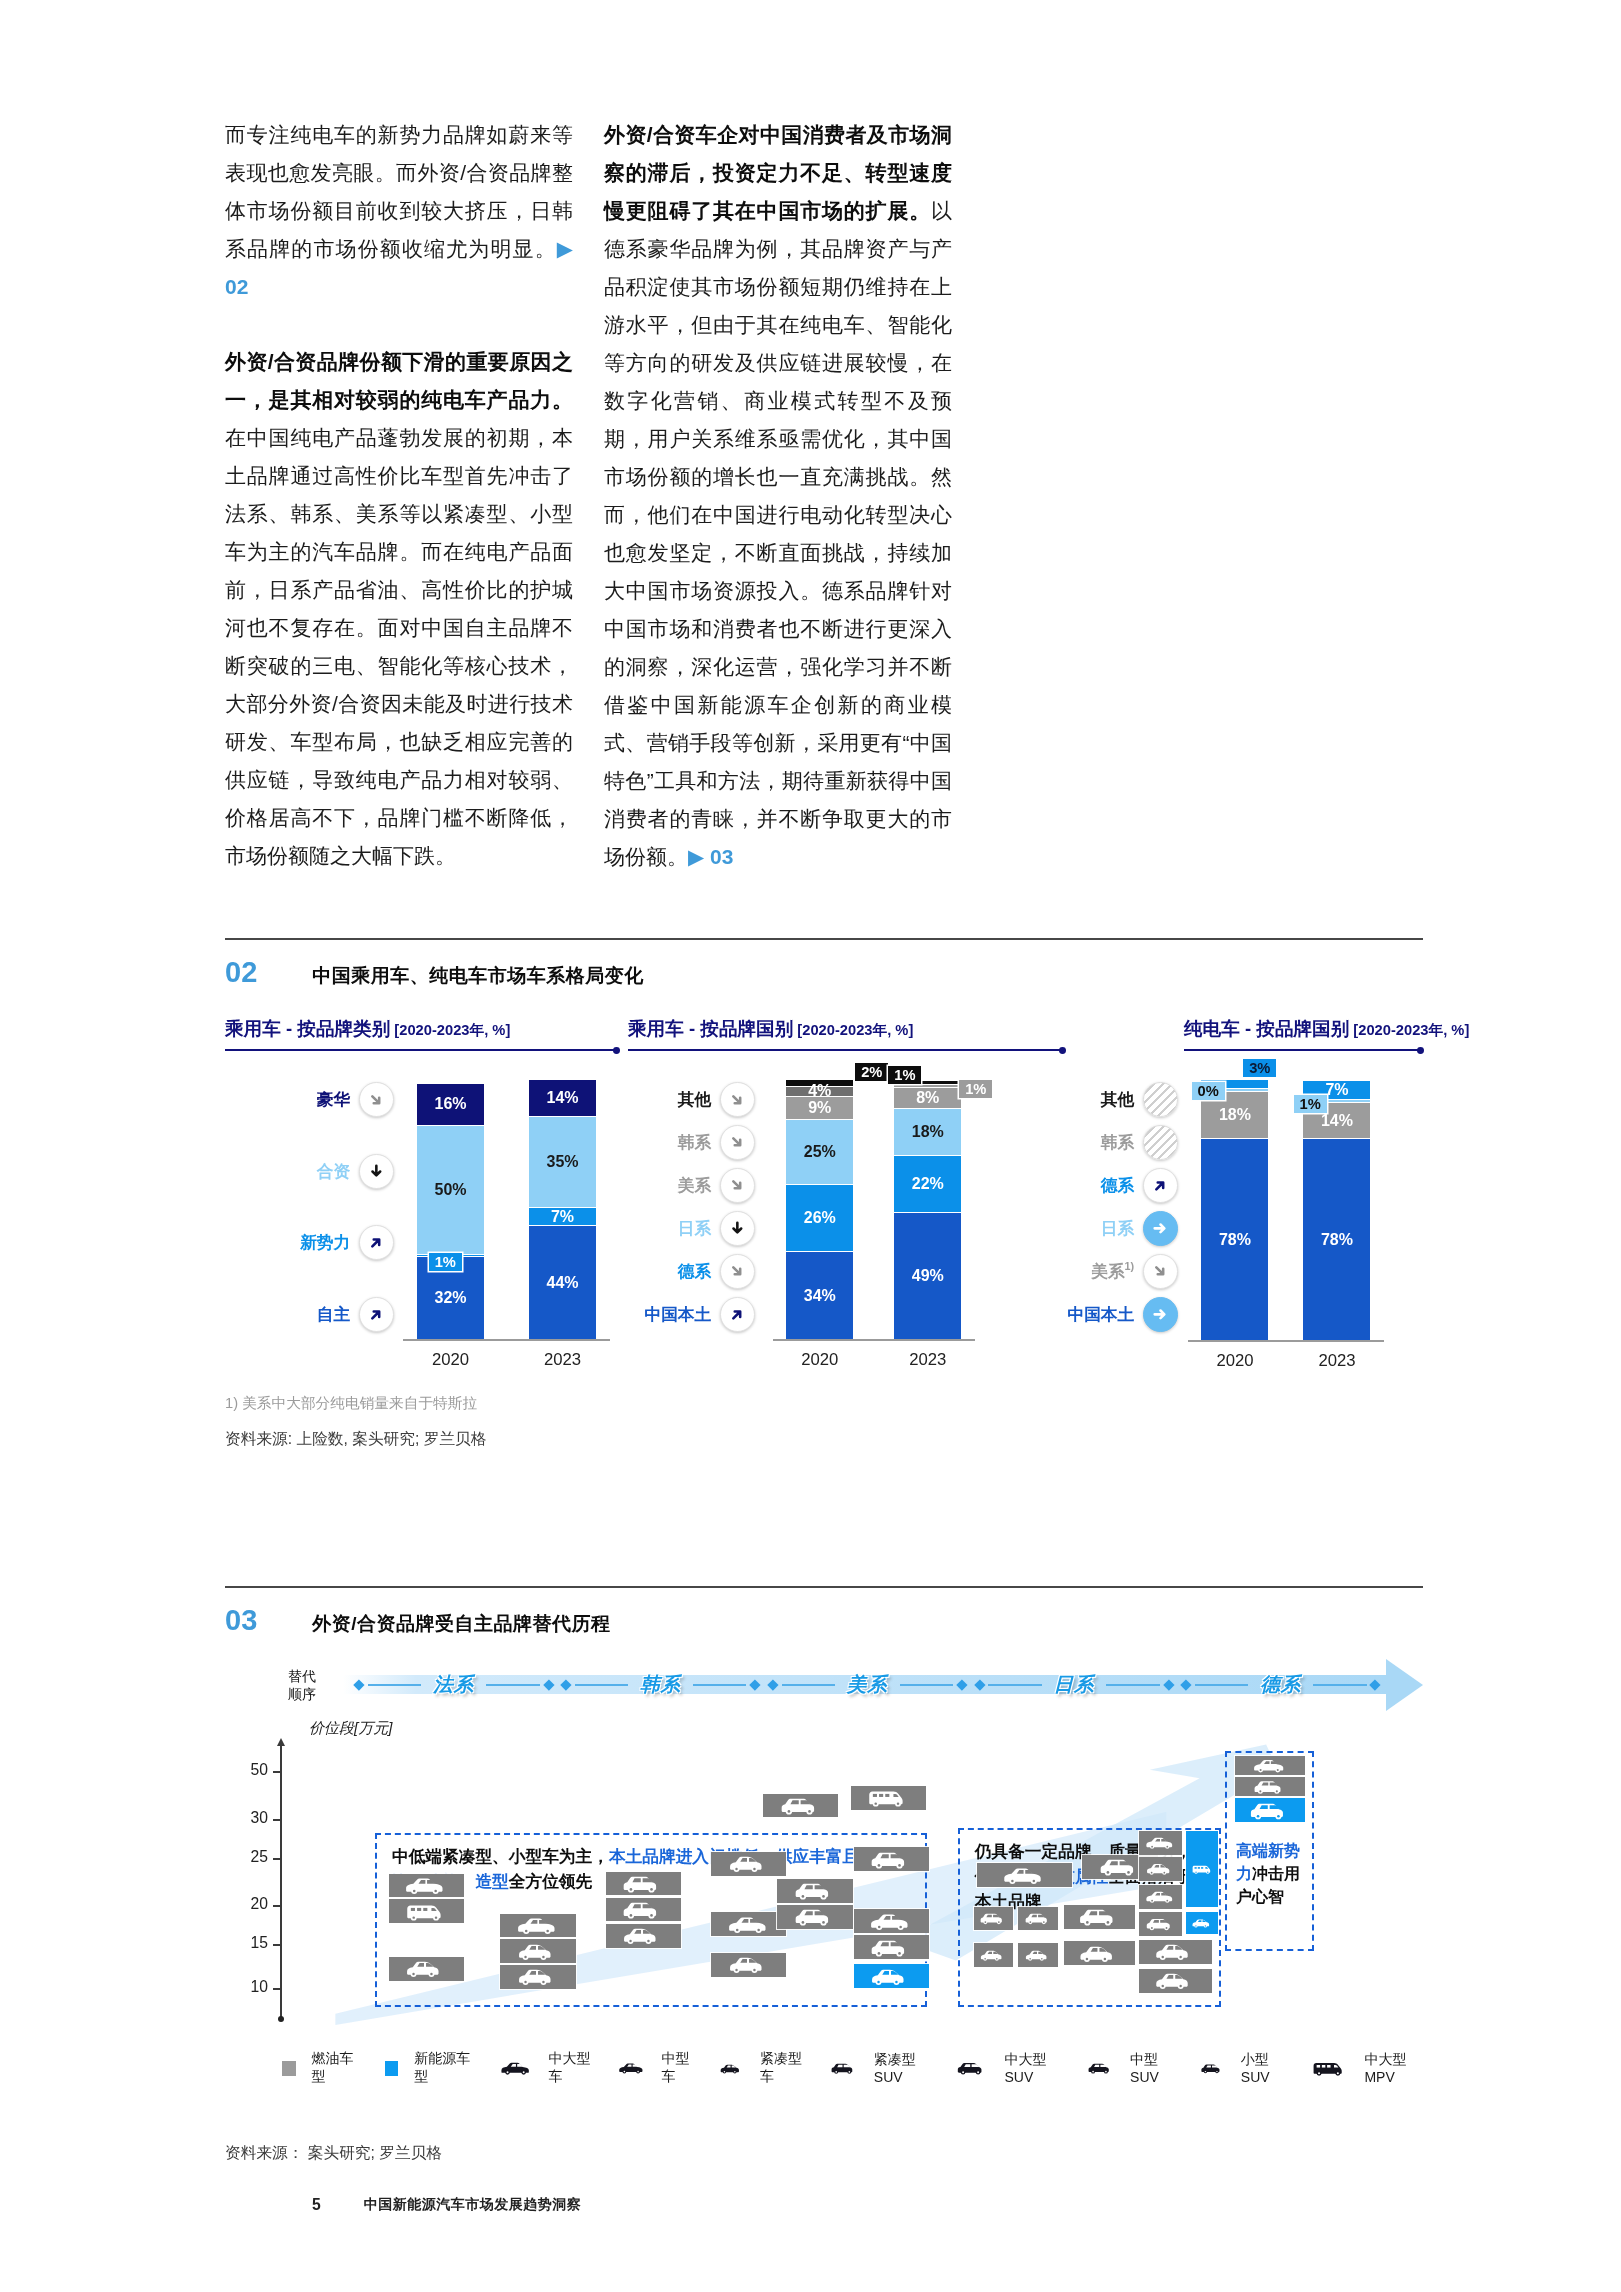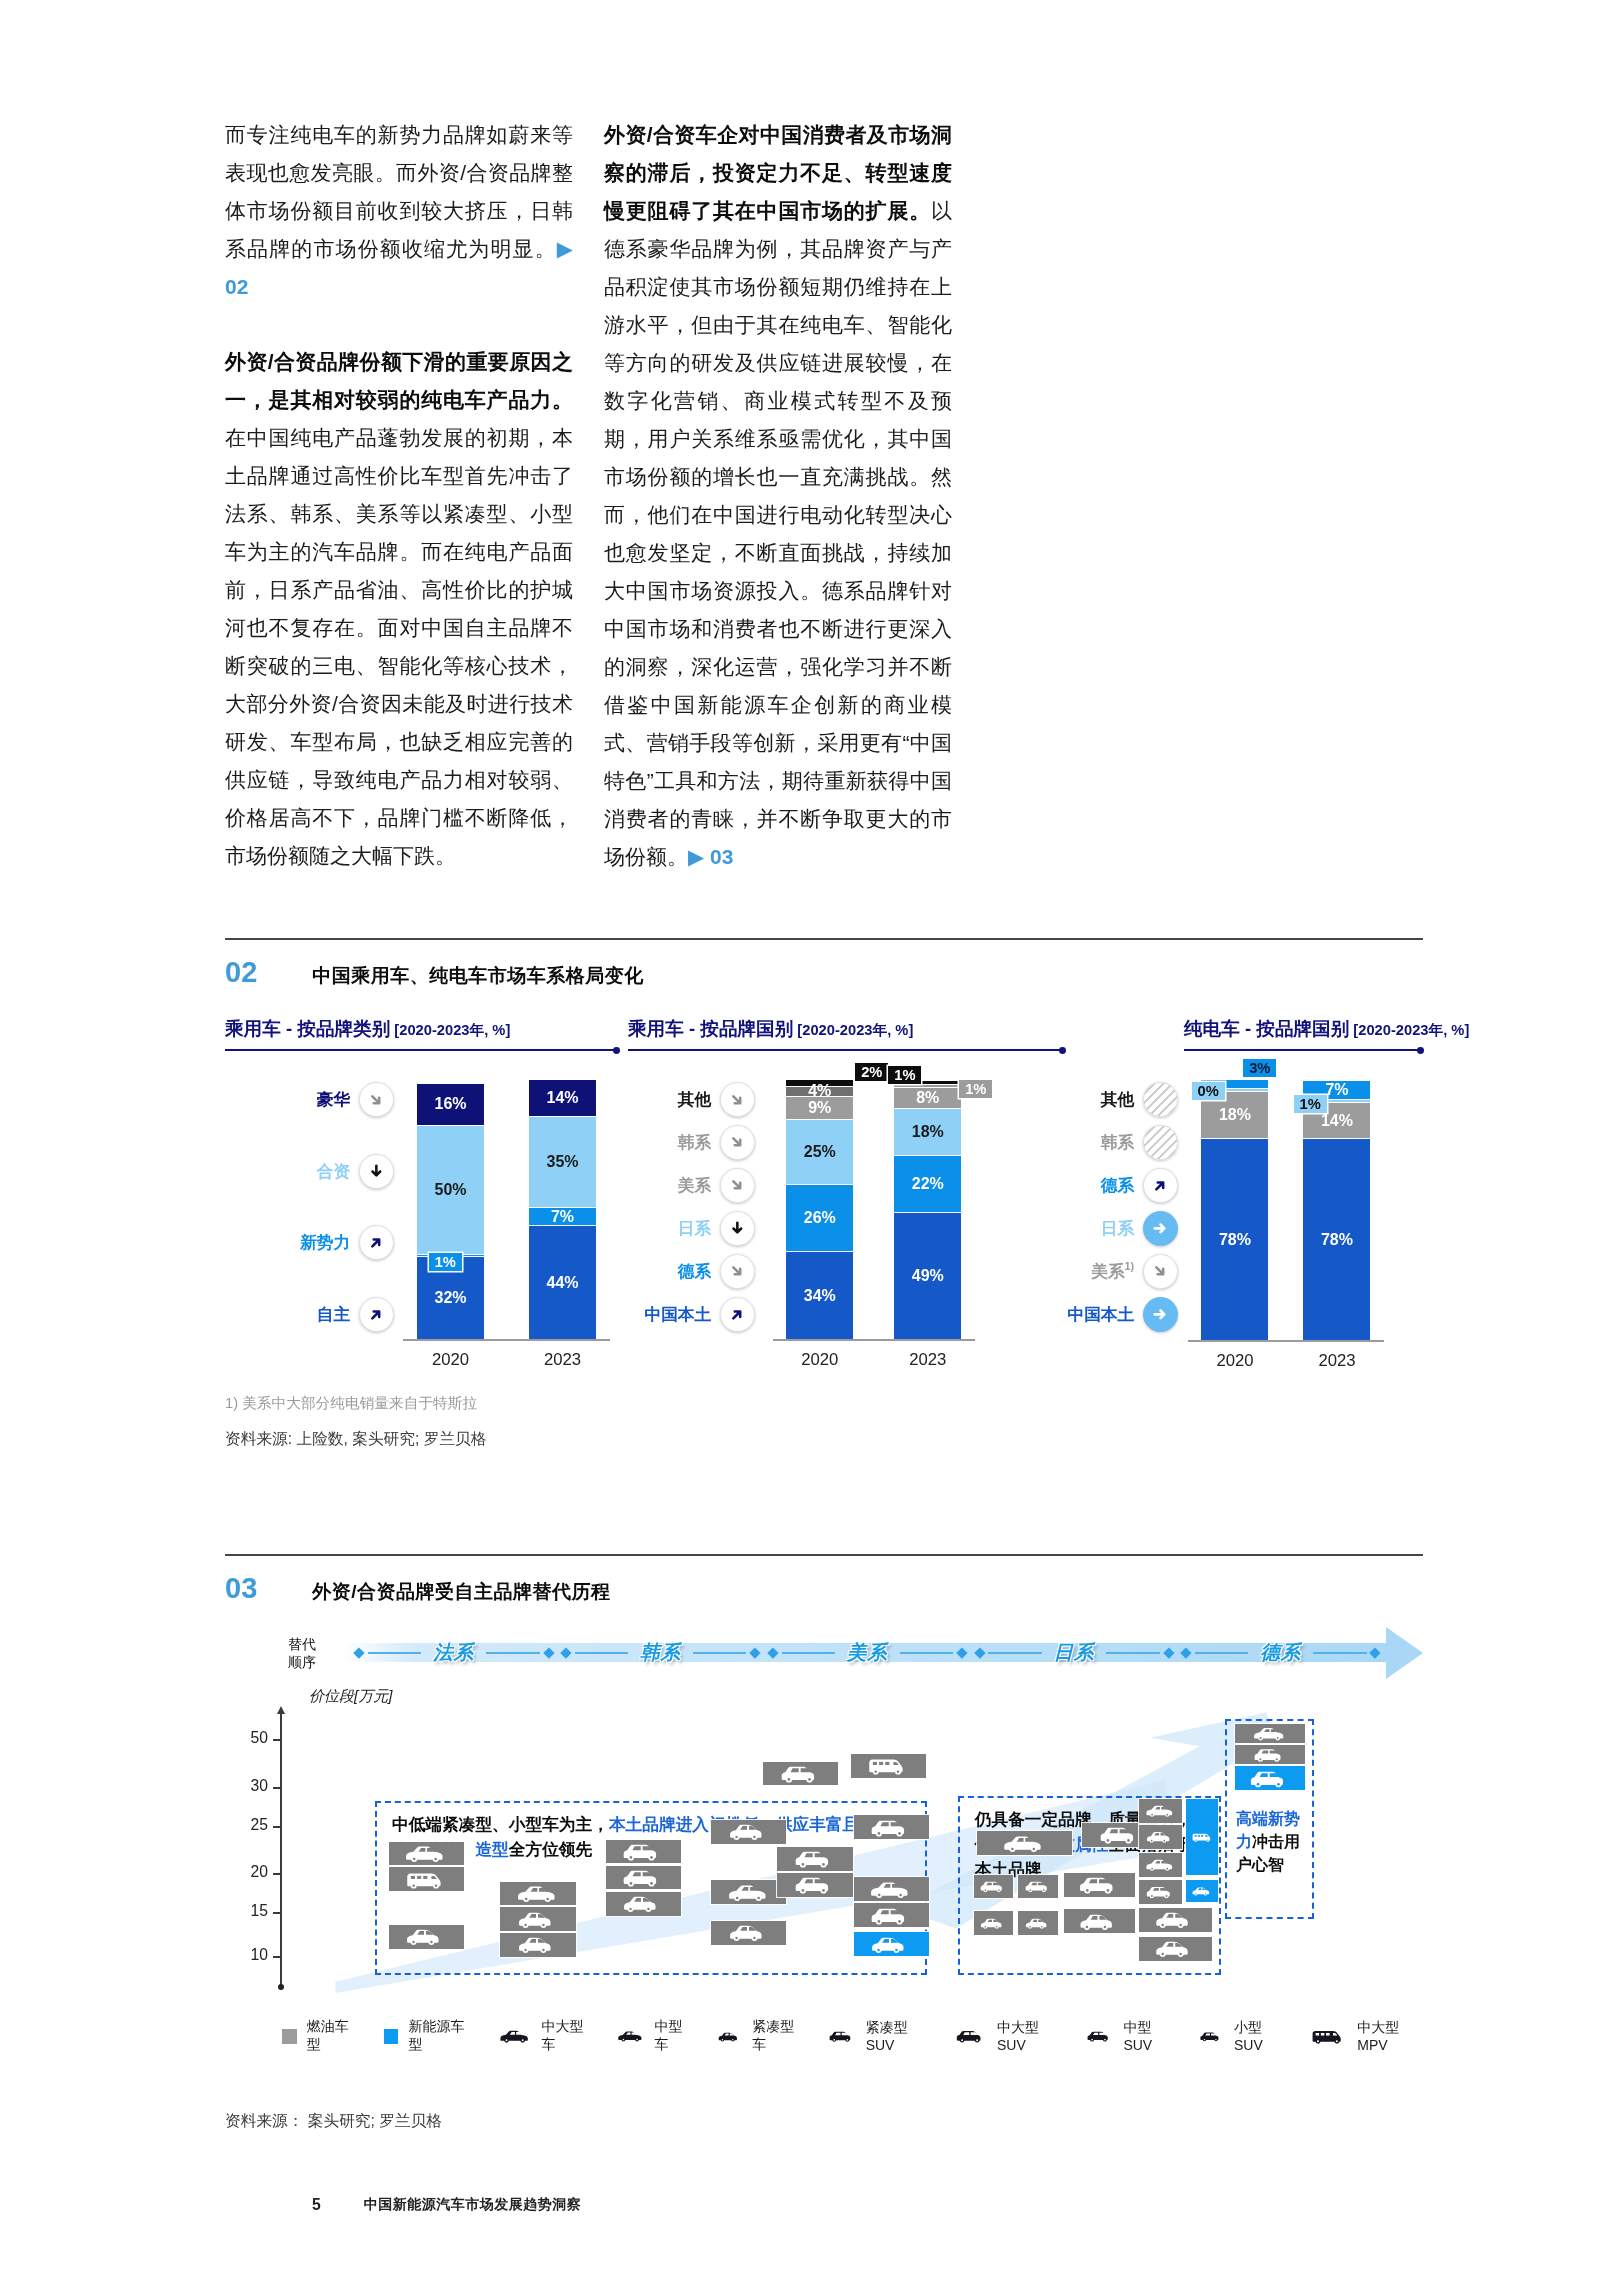--- a/index.html
+++ b/index.html
@@ -10,21 +10,21 @@
   .article {position:absolute; top:116px; left:225px; width:727px; display:flex; gap:31px;}
   .col {width:355px;}
   .article-p {font-size:21px; line-height:38px; text-align:justify; color:#1c1c1c;}
   .article-p + .article-p {margin-top:37px;}
   .b {font-weight:700; color:#0d0d0d;}
   .link {color:#3f9ad9; font-weight:700;}
 
   
   .sec {position:absolute; left:225px; width:1198px;}
   #chart02 {top:938px;}
-  #chart03 {top:1554px;}
+  #chart03 {top:1586px;}
   .sec-rule {border-top:2px solid #474747; height:0;}
   .sec-head {display:flex; align-items:baseline; gap:55px; margin-top:15.7px;}
   .sec-num {font-size:29px; font-weight:700; color:#3f9ad9;}
   .sec-title {font-size:19px; font-weight:700; color:#0d0d0d; letter-spacing:0.5px;}
 
   
   #panels {display:flex; justify-content:space-between; margin-top:27.4px;}
   .panel-title {font-size:18.6px; font-weight:700; color:#12127c; white-space:nowrap;}
   .pt-range {font-size:14.7px;}
   .panel-rule {height:2.5px; background:#12127c; margin-top:6.9px; position:relative;}
@@ -75,21 +75,21 @@
   .wedge.b {opacity:.72; clip-path:polygon(56% 70%, 83% 12%, 78.5% 9%, 89% 0%, 91.5% 21%, 87% 16%, 61% 77%);}
   .dash-box {position:absolute; border:2.5px dashed #1660d8; z-index:2; background:transparent;}
   .box-text {position:absolute; top:8.8px; left:14.7px; right:11.8px; font-size:16.7px; font-weight:700; line-height:1.5; color:#0e0e0e; z-index:3;}
   .box-text .blue {color:#1a66d9;}
   .box-text.narrow {top:86px; left:8.8px; right:2.9px; font-size:16px; line-height:1.45;}
   .tile {position:absolute; z-index:2; display:flex; align-items:center; justify-content:center; box-shadow:0 0 0 1px rgba(255,255,255,.9);}
   .tile svg {width:72%; max-height:80%;}
 
   
   .c3-legend {display:flex; align-items:center; gap:24.5px; margin-top:17.6px; margin-left:57px;}
-  .c3l-item {display:flex; align-items:center; gap:10px;}
+  .c3l-item {display:flex; align-items:center; gap:16px;}
   .swatch {width:15.7px; height:15.7px; display:inline-block;}
   .c3l-label {font-size:14px; color:#1c1c1c;}
   .c3l-car svg {display:block;}
 
   
   .footer {position:absolute; left:312px; top:2196px; display:flex; align-items:center; gap:43px;}
   .pnum {font-size:15.7px; font-weight:700; color:#222;}
   .ptitle {font-size:14px; font-weight:700; color:#222; letter-spacing:0.5px;}
 </style>
 </head>

